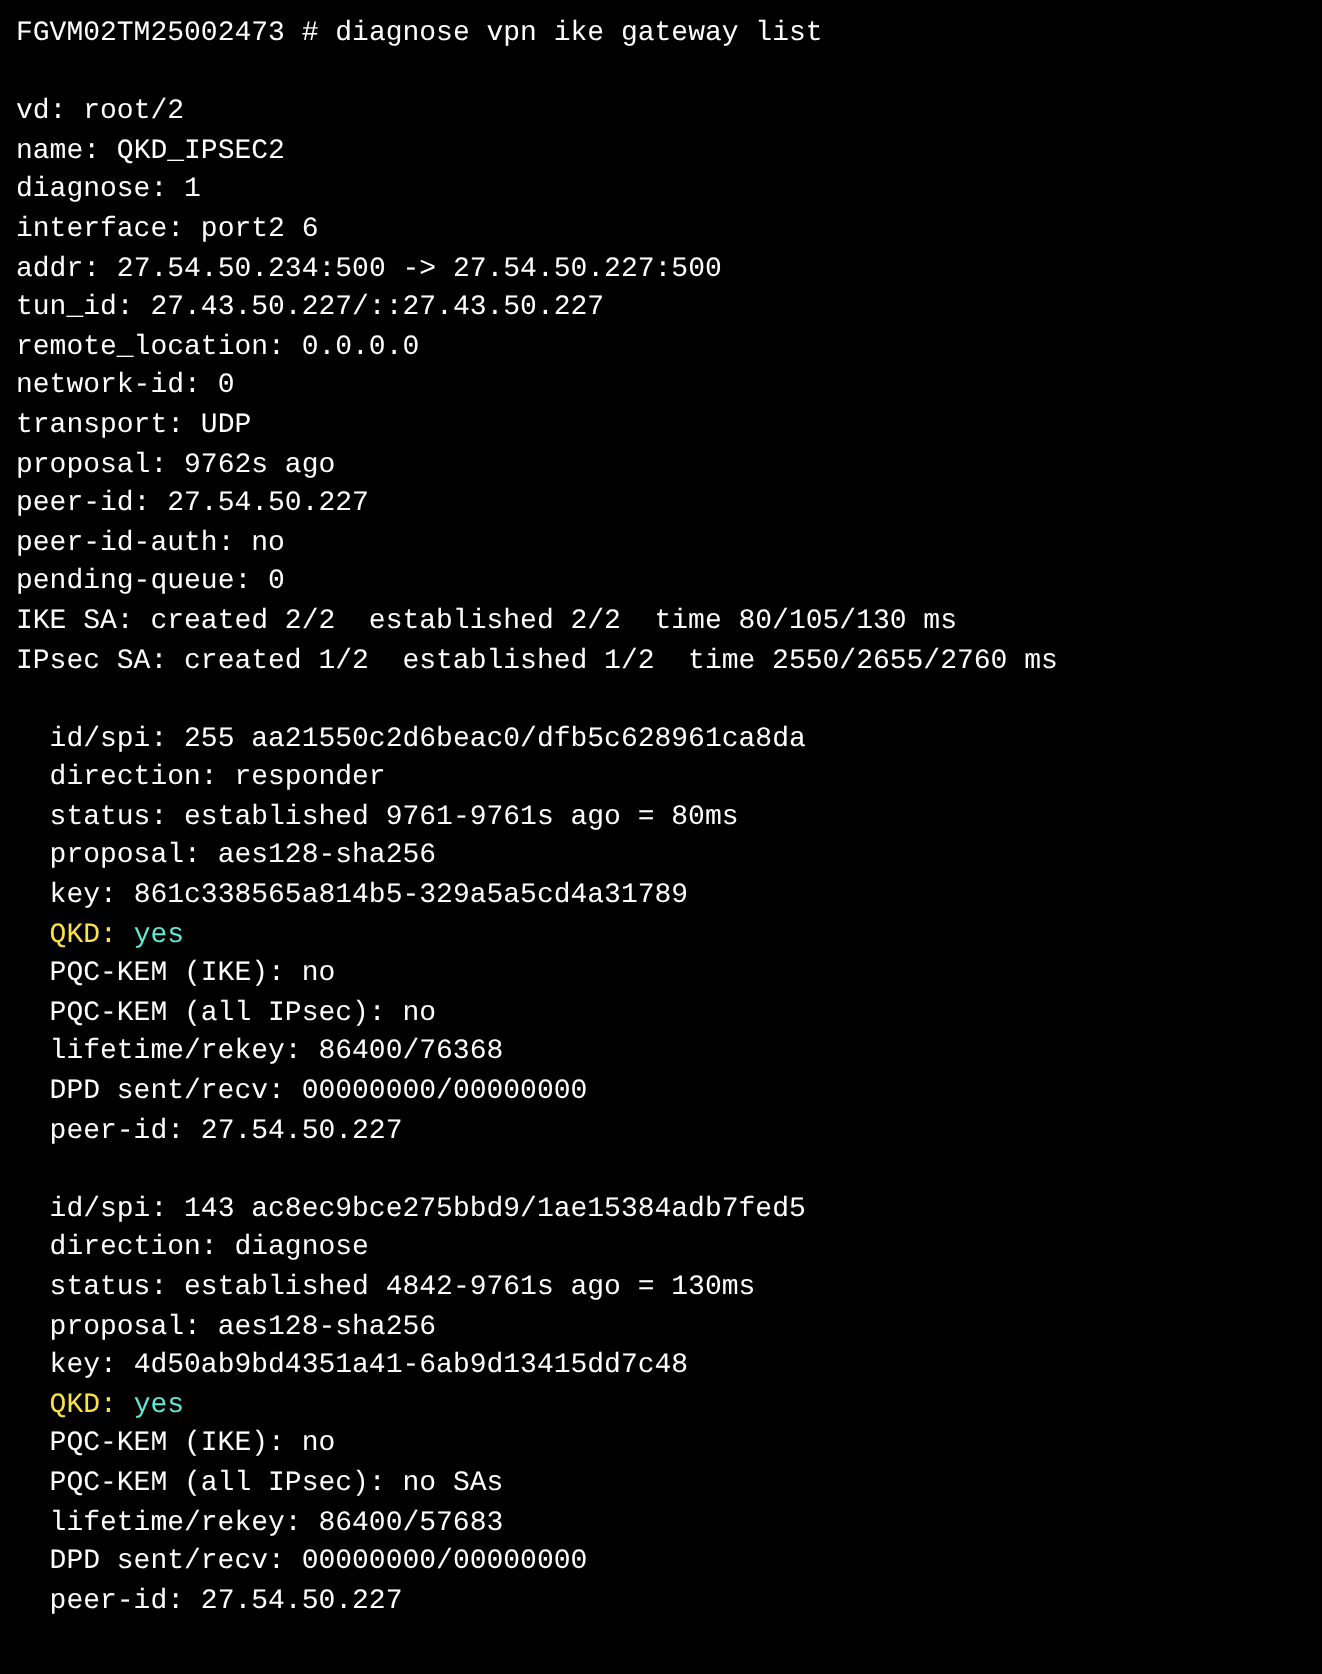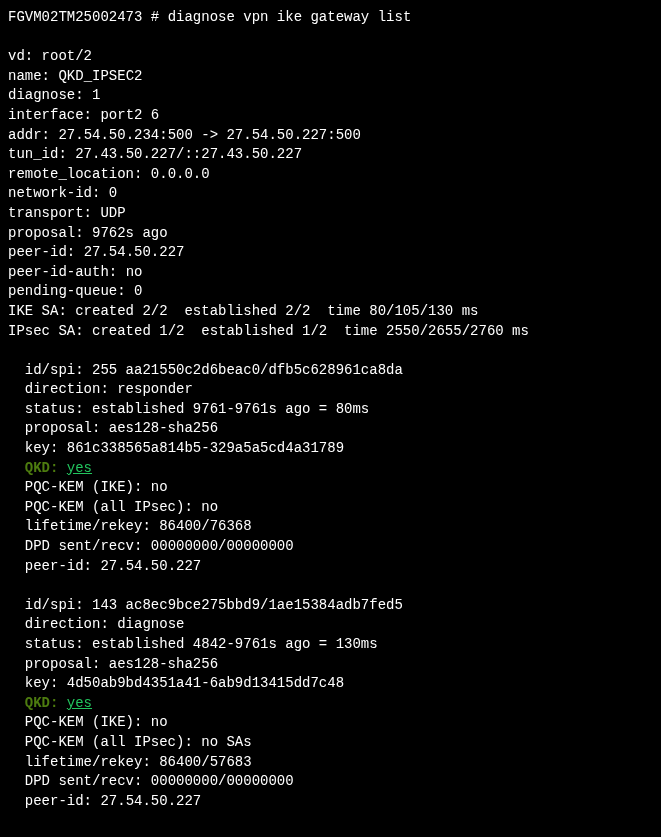--- a/index.html
+++ b/index.html
@@ -14,26 +14,24 @@
       font-size: 14px;
       line-height: 1.4;
       padding: 8px;
       width: 661px;
       height: 837px;
     }
     .line {
       white-space: pre;
     }
     .qkd-label {
-      color: #4d7c0f;
-      font-weight: bold;
+      color: #fde047;
     }
     .qkd-value {
-      color: #22c55e;
-      text-decoration: underline;
+      color: #5eead4;
     }
     .indent {
       padding-left: 2ch;
     }
     .white-colon {
       color: #ffffff;
     }
   </style>
 </head>
 <body>

